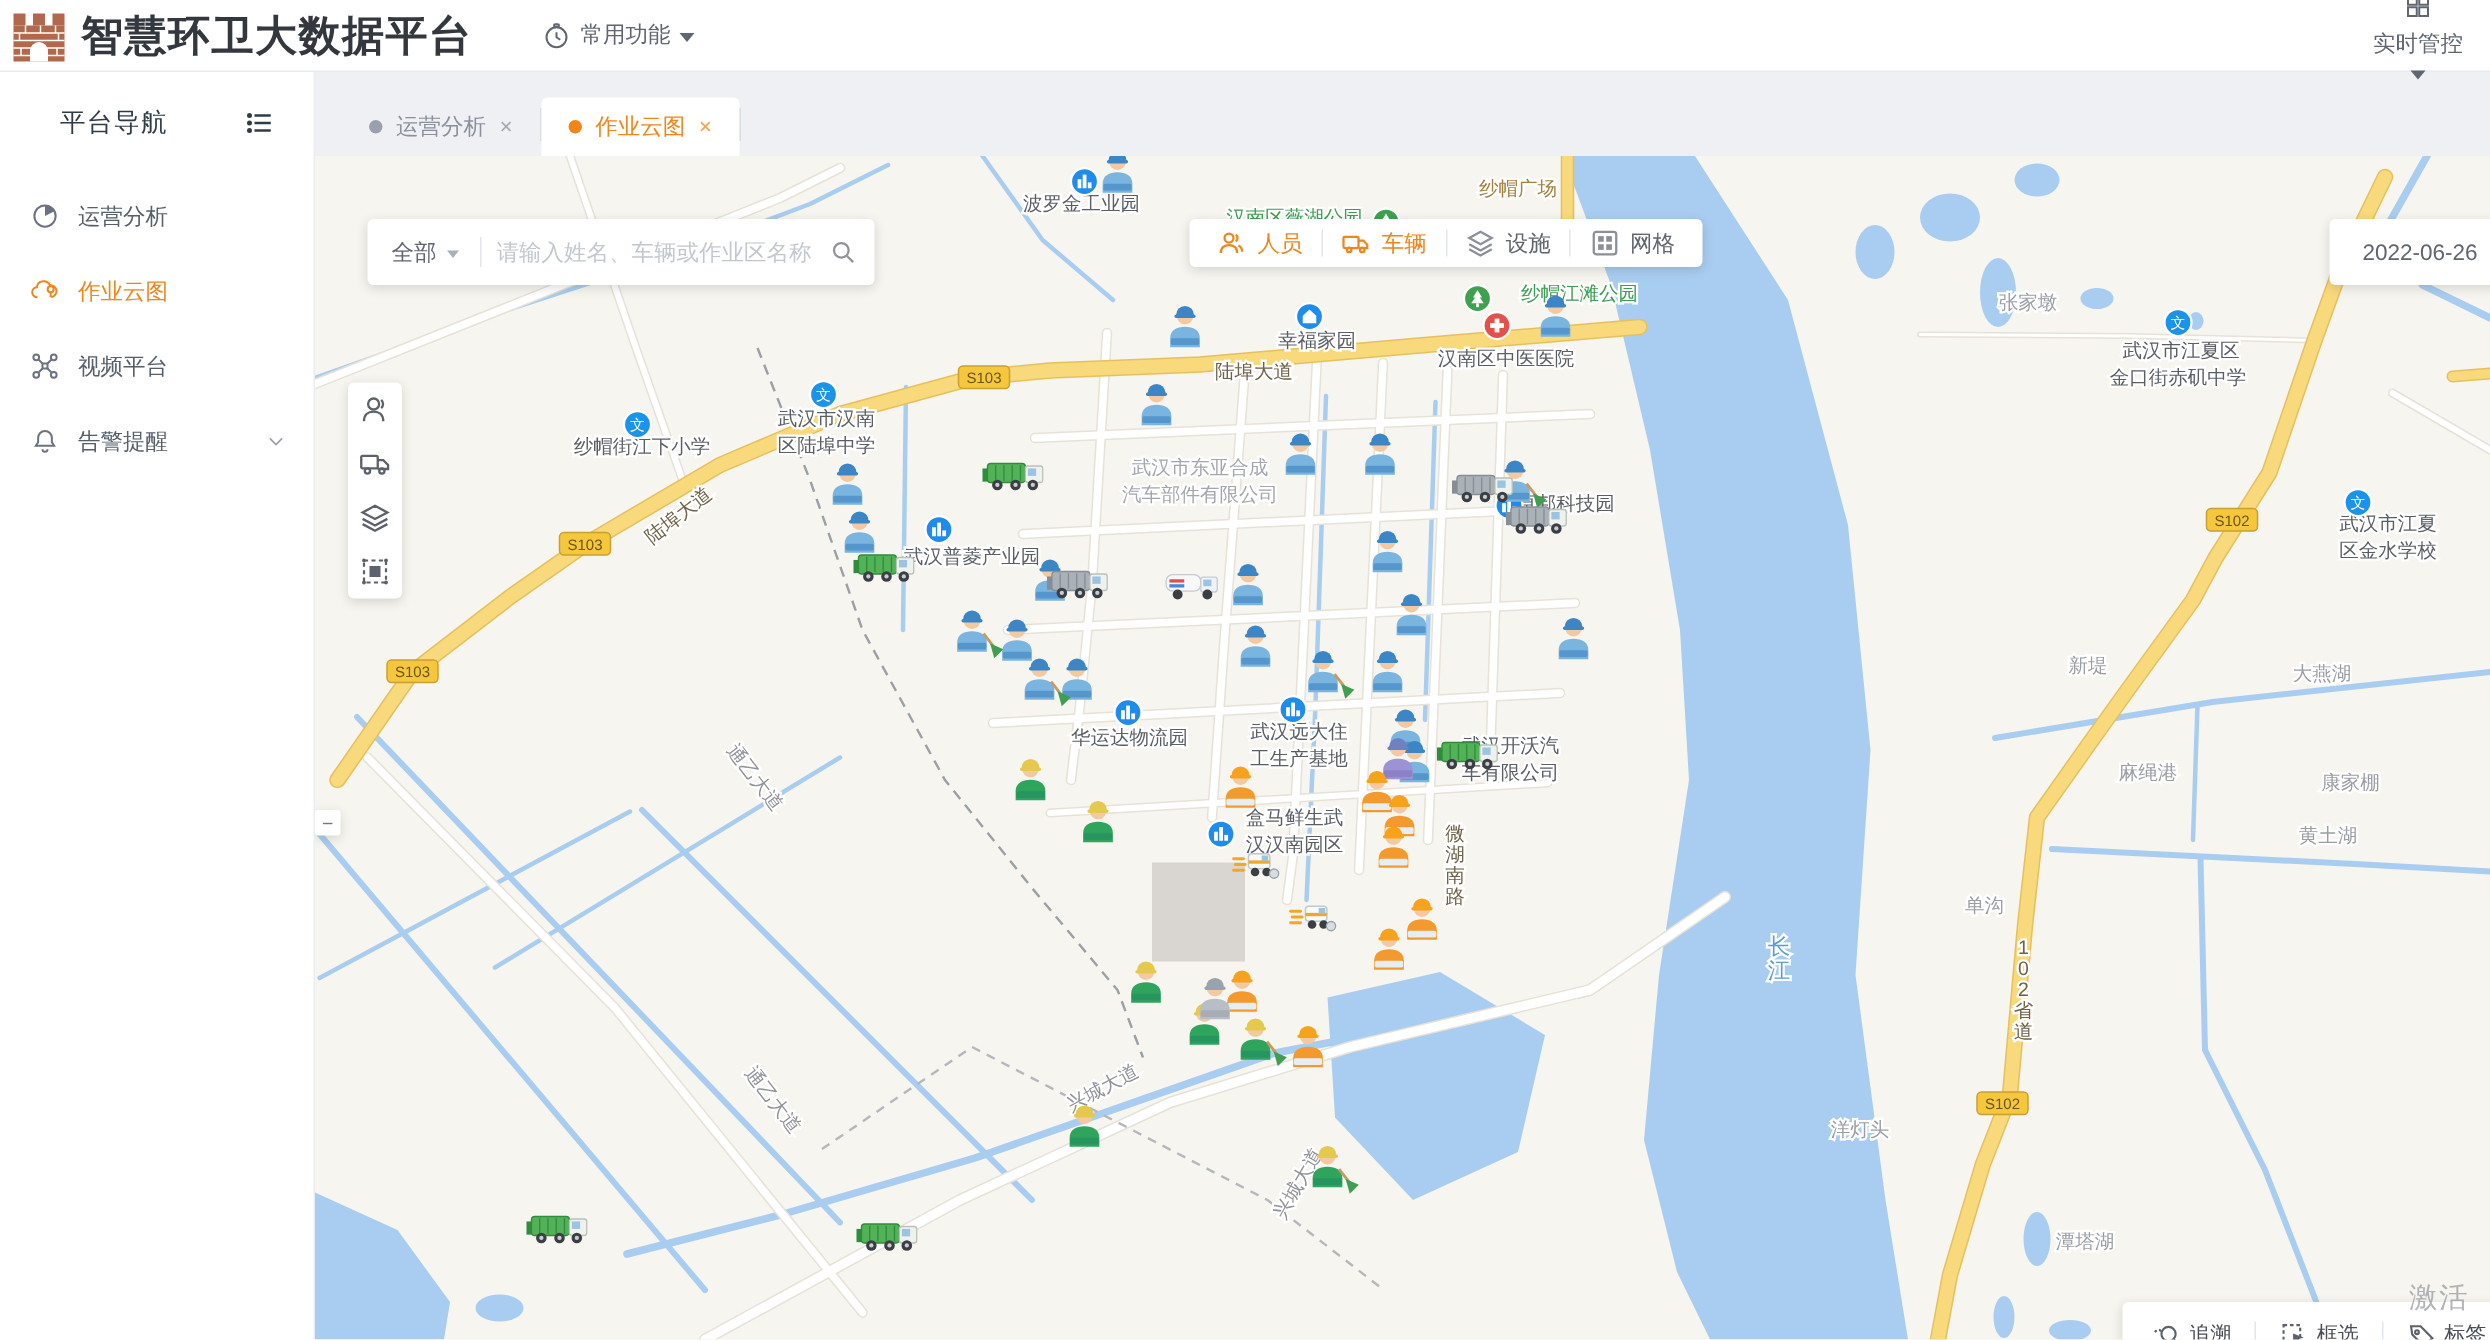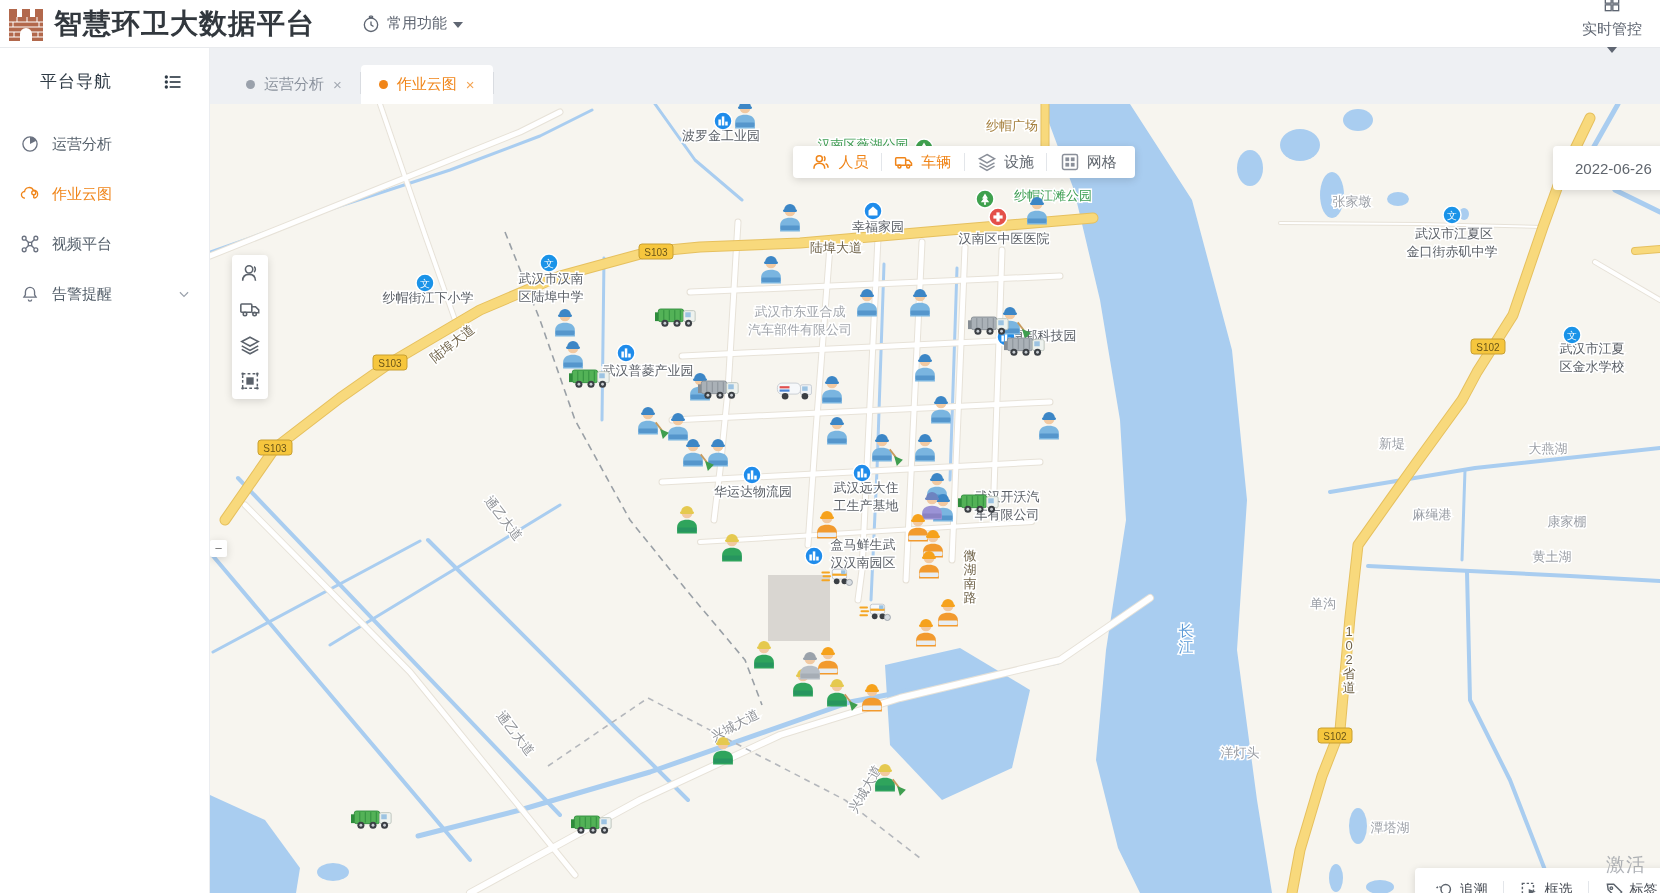--- a/index.html
+++ b/index.html
@@ -836,20 +836,32 @@
         <line x1="-16" y1="2" x2="-10" y2="2" stroke="#f5a623" stroke-width="1.8" stroke-linecap="round"></line>
         <rect x="-7" y="-8" width="13" height="9" rx="2" fill="#f7f9fb" stroke="#c2c8cf" stroke-width="0.9"></rect>
         <rect x="-7" y="-4" width="13" height="2" fill="#f5a623"></rect>
         <rect x="1" y="-7" width="4" height="3.5" fill="#9cc3e2"></rect>
         <circle cx="-3" cy="3" r="2.6" fill="#3b3f44"></circle>
         <circle cx="4" cy="3" r="2.6" fill="#3b3f44"></circle>
         <circle cx="8.5" cy="4" r="2.8" fill="#d8dde2" stroke="#9aa1a8" stroke-width="0.8"></circle>
       </g>
     </svg>
 
+  <div class="overlay searchbox">
+    <span class="cat">
+      <span>全部</span>
+      <span class="caret"></span>
+    </span>
+    <span class="vsep"></span>
+    <input type="text" placeholder="请输入姓名、车辆或作业区名称" style="">
+    <svg width="18" height="18" viewBox="0 0 24 24" fill="none" stroke="#909399" stroke-width="2">
+      <circle cx="10.5" cy="10.5" r="6.5"></circle>
+        <line x1="15.5" y1="15.5" x2="21" y2="21"></line>
+    </svg>
+  </div>
 
   <div class="overlay filterbar">
     <div class="filter on">
       <svg width="20" height="20" viewBox="0 0 24 24" fill="none" stroke="#f08519" stroke-width="1.8">
         <circle cx="10" cy="8" r="3.6"></circle>
           <path d="M3.5,20 c0,-4.4 3,-6.4 6.5,-6.4 s6.5,2 6.5,6.4"></path>
         <path d="M15.5,5.2 a3.6,3.6 0 0 1 0,5.6 M17.5,14 c2,0.8 3,2.6 3,5"></path>
       </svg>
       <span>人员</span>
     </div>

